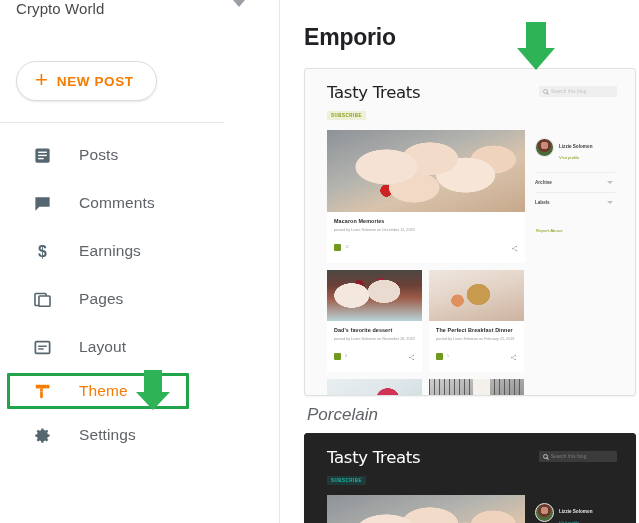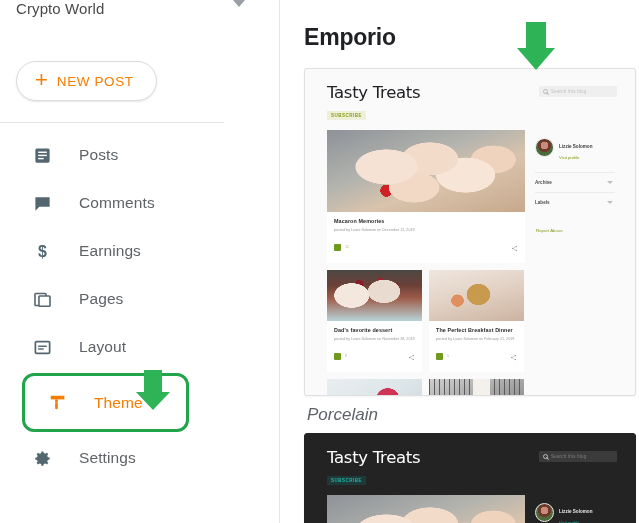--- a/index.html
+++ b/index.html
@@ -40,21 +40,21 @@
     height: 40px; padding: 0 22px 0 18px;
     border: 1px solid #dcdcdc; border-radius: 22px;
     background: #fff; cursor: pointer;
     box-shadow: 0 1px 2px rgba(60,64,67,.12);
   }
   .newpost .plus {
     color: #f57c00; font-size: 22px; line-height: 1; font-weight: 400;
     position: relative; top: -1px;
   }
   .newpost .np-label {
-    color: #f57c00; font-size: 13.5px; font-weight: normal; letter-spacing: .6px;
+    color: #f57c00; font-size: 13.5px; font-weight: bold; letter-spacing: .6px;
   }
   .divider {
     height: 1px; background: #e6e6e6;
     margin: 21px 55px 0 0;
   }
   .nav { padding-top: 8px; }
   .nav-item {
     display: flex; align-items: center;
     height: 48px; padding-left: 31px;
     cursor: pointer; position: relative;
@@ -64,23 +64,23 @@
     display: flex; align-items: center; justify-content: center;
     flex: 0 0 22px;
   }
   .nav-label {
     margin-left: 26px;
     font-size: 15.5px; color: #5f6368; letter-spacing: .1px;
   }
   .nav-item.active .nav-label { color: #f57c00; }
   .nav-item.highlight {
     border: 3px solid #22a44a;
-    border-radius: 12px;
-    height: 59px;
-    margin: 2px 90px 2px 22px;
+    border-radius: 1px;
+    height: 36px;
+    margin: 2px 90px 2px 7px;
     padding-left: 21px;
   }
   .nav-icon svg { display: block; }
 
   
   .main {
     flex: 1 1 auto; height: 523px;
     background: #fff; position: relative;
     padding: 0 8px 0 24px;
     overflow: hidden;

